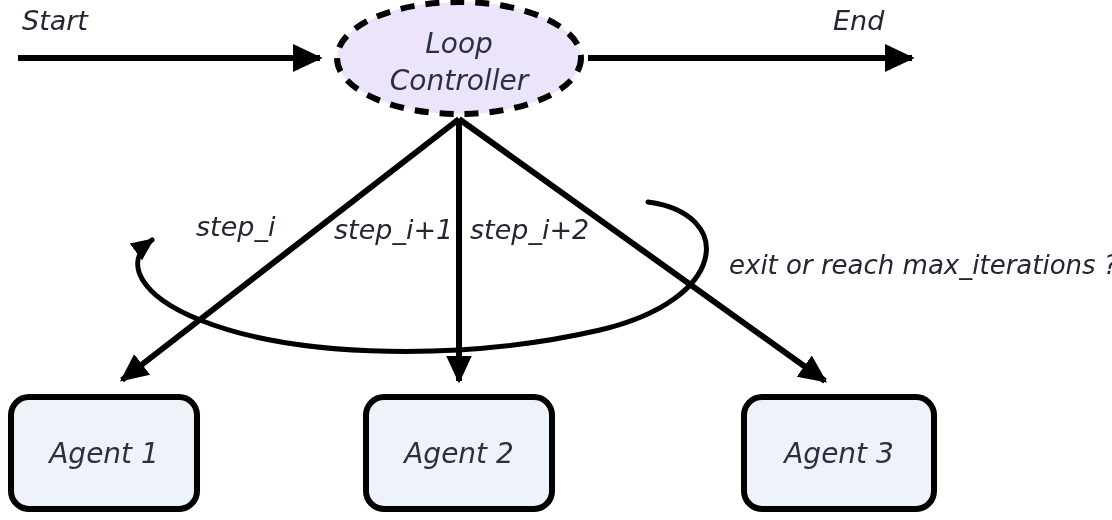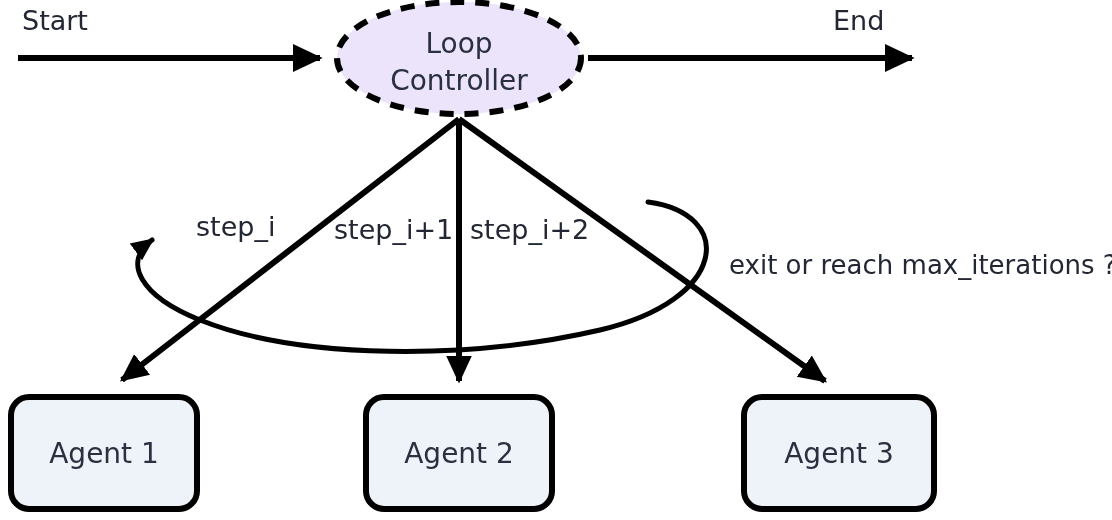--- a/index.html
+++ b/index.html
@@ -10,20 +10,21 @@
   body {
     width: 1112px;
     height: 520px;
     font-family: "DejaVu Sans", sans-serif;
     overflow: hidden;
   }
   #diagram-root {
     position: relative;
     width: 1112px;
     height: 457px;
+    font-style: italic;
   }
   svg#flow {
     display: block;
     width: 1112px;
     height: 520px;
   }
   .edge {
     fill: none;
     stroke: #000000;
     stroke-width: 6;

